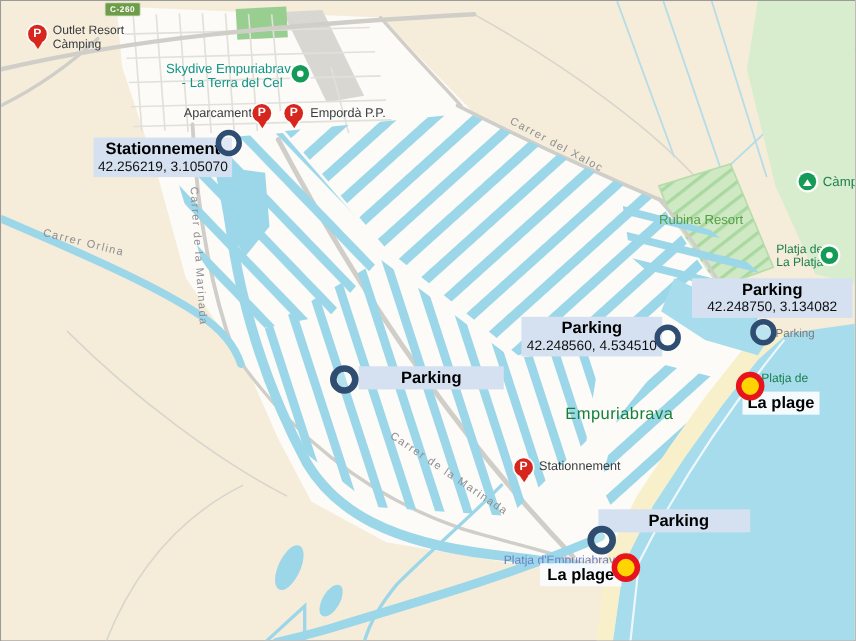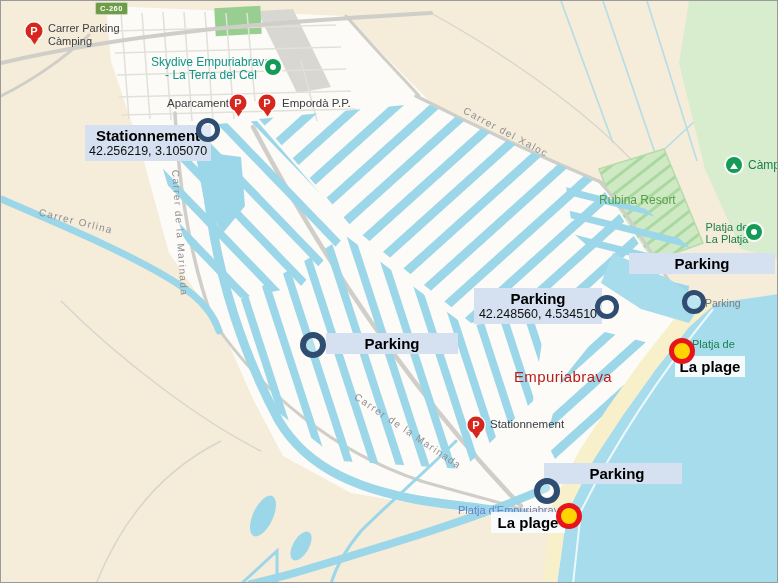--- a/index.html
+++ b/index.html
@@ -23,21 +23,21 @@
   .s-road{stroke:#d0cec9;fill:none;stroke-linecap:round}
   .s-street{stroke:#e2e0da;fill:none}
   .s-camp{stroke:#b5dcaa;fill:none}
 
   .ov{position:absolute;white-space:nowrap;}
   .maplabel{color:#3a3d42;font-size:11px;line-height:13px;z-index:10;}
   .teal{color:#0f9588;font-size:12px;line-height:13px;text-align:center;}
   .greenlbl{color:#55a046;font-size:12px;text-align:center;}
   .dgreen{color:#1b7f4d;font-size:11px;line-height:12px;text-align:center;}
   .bluewater{color:#6b7fc4;font-size:11px;z-index:5;}
-  .town{color:#b91c1c;font-size:15px;letter-spacing:.4px;z-index:10;}
+  .town{color:#15803d;font-size:15px;letter-spacing:.4px;z-index:10;}
   .street{color:#8e8e93;font-size:10px;letter-spacing:1.4px;z-index:9;
           transform:translate(-50%,-50%) rotate(var(--r));}
   .graypoi{color:#7c7c80;font-size:10.5px;z-index:12;}
 
   .annobox{background:var(--annotation_bg);text-align:center;z-index:25;
            padding:2px 4px;box-sizing:border-box;}
   .annobox .t{font-weight:bold;font-size:15px;color:#000;line-height:17px;}
   .annobox .c{font-size:12.5px;color:#101010;line-height:15px;}
   .whitebox{background:rgba(249,251,254,.95);}
 
@@ -163,21 +163,21 @@
 
     <polygon class="f-sea" points="778,293 715,302 688,326 655,368 622,414 593,458 566,512 556,583 778,583"></polygon>
     <polygon class="f-sand" points="715,302 688,326 655,368 622,414 593,458 566,512 556,583 541,583 551,504 578,450 607,406 640,360 673,318 700,294"></polygon>
     <path d="M712,308 C670,360 620,430 580,510 L572,583" stroke="#ffffff" stroke-width="2" opacity=".8" fill="none"></path>
     <polygon class="f-sea" points="612,252 668,278 702,300 688,322 640,308 600,282"></polygon>
   </svg>
 
   <div class="ov roadbadge">C-260</div>
 
   <div class="ov maplabel" style="left:47px;top:21px">
-    <div>Carrer Parking</div>
+    <div>Outlet Resort</div>
     <div>Càmping</div>
   </div>
 
   <div class="ov teal" style="left:145px;top:55px;width:130px">
     <div>Skydive Empuriabrava</div>
     <div>- La Terra del Cel</div>
   </div>
 
   <div class="ov maplabel" style="left:166px;top:96px;font-size:11.5px">Aparcament</div>
   <div class="ov maplabel" style="left:281px;top:96px;font-size:11.5px">Empordà P.P.</div>
@@ -225,20 +225,21 @@
   </div>
   <div class="ov annobox" style="left:325px;top:332px;width:132px">
     <div class="t">Parking</div>
   </div>
   <div class="ov annobox" style="left:473px;top:287px;width:128px">
     <div class="t">Parking</div>
     <div class="c">42.248560, 4.534510</div>
   </div>
   <div class="ov annobox" style="left:628px;top:252px;width:146px">
     <div class="t">Parking</div>
+    <div class="c">42.248750, 3.134082</div>
   </div>
   <div class="ov annobox" style="left:543px;top:462px;width:138px;padding-left:12px">
     <div class="t">Parking</div>
   </div>
   <div class="ov annobox whitebox" style="left:674px;top:355px;width:70px">
     <div class="t">La plage</div>
   </div>
   <div class="ov annobox whitebox" style="left:490px;top:511px;width:74px">
     <div class="t">La plage</div>
   </div>

